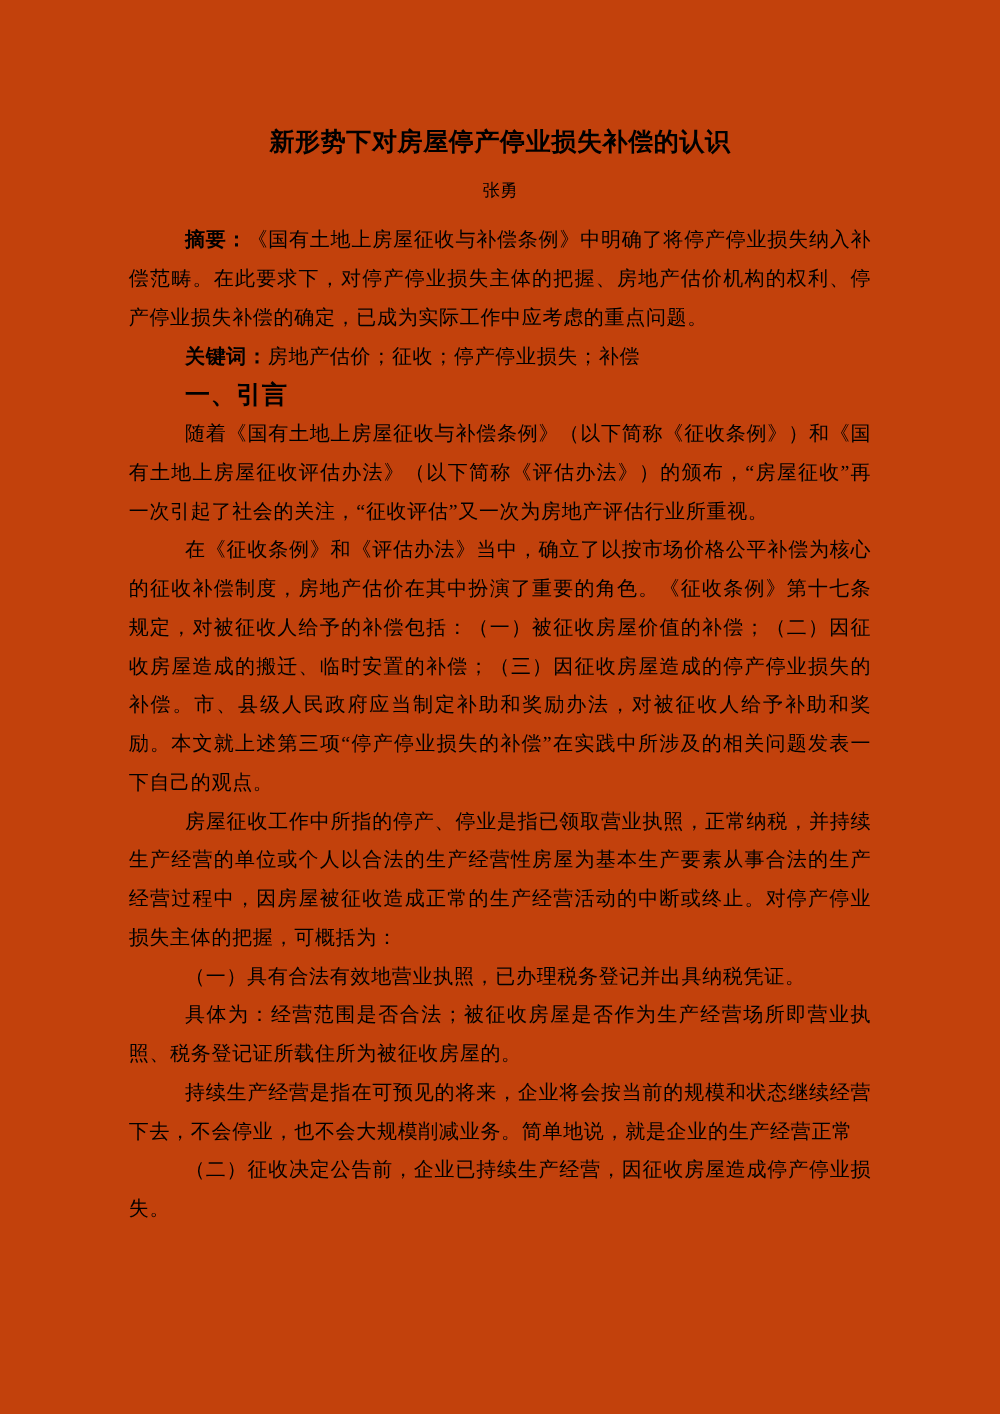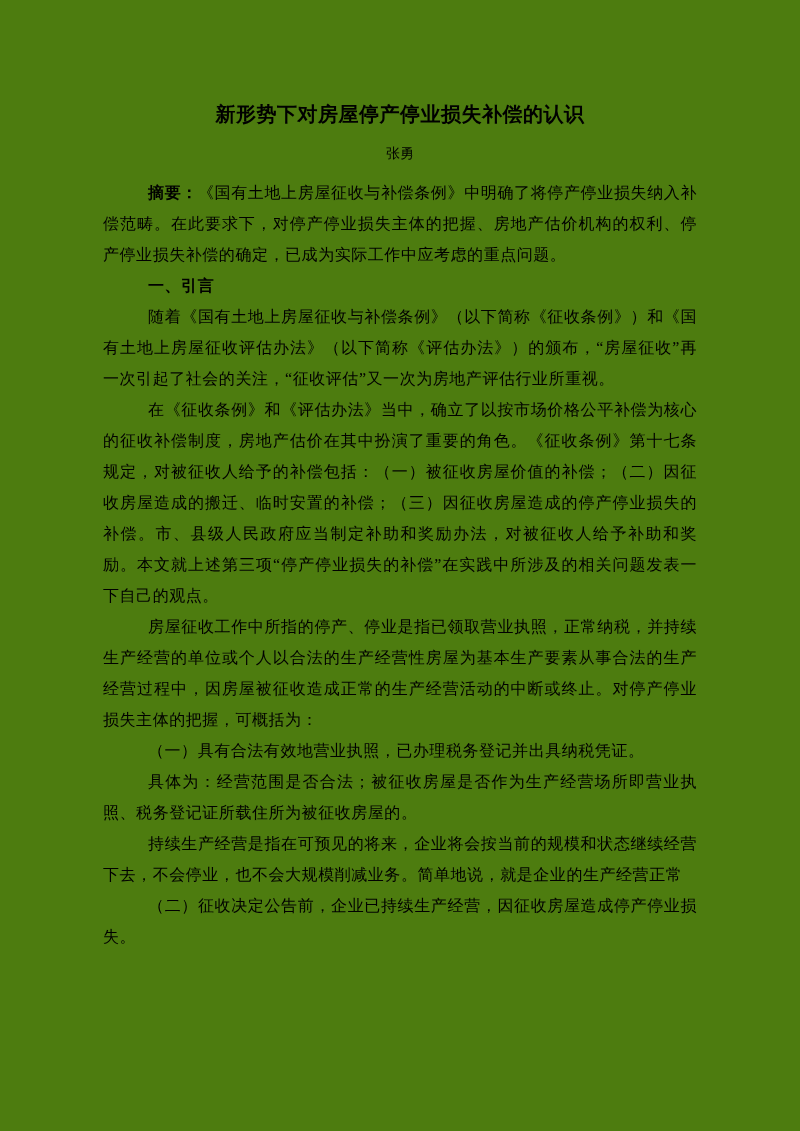--- a/index.html
+++ b/index.html
@@ -12,21 +12,21 @@
     height: 1131px;
     overflow: hidden;
     font-family: "Liberation Serif", "DejaVu Serif", serif;
     color: #000000;
   }
   .page {
     box-sizing: border-box;
     width: 800px;
     height: 1131px;
     padding: 101px 103px 0 103px;
-    background: #4d7c0f;
+    background: #c2410c;
   }
   .title {
     margin: 0;
     font-size: 20px;
     line-height: 26px;
     font-weight: bold;
     text-align: center;
     font-family: "Liberation Sans", "DejaVu Sans", sans-serif;
     letter-spacing: 0.5px;
   }
@@ -43,21 +43,21 @@
   .para {
     margin: 0;
     font-size: 16px;
     line-height: 31px;
     text-indent: 45px;
     text-align: justify;
     letter-spacing: 0.55px;
   }
   .heading {
     margin: 0;
-    font-size: 16px;
+    font-size: 20px;
     line-height: 31px;
     text-indent: 45px;
     font-weight: bold;
     font-family: "Liberation Sans", "DejaVu Sans", sans-serif;
     letter-spacing: 0.55px;
   }
   .label {
     font-weight: bold;
     font-family: "Liberation Sans", "DejaVu Sans", sans-serif;
   }
@@ -68,20 +68,21 @@
 <div class="page">
 
   <h1 class="title">新形势下对房屋停产停业损失补偿的认识</h1>
 
   <div class="author">张勇</div>
 
   <div class="content">
 
     <p class="para"><span class="label">摘要：</span><span>《国有土地上房屋征收与补偿条例》中明确了将停产停业损失纳入补偿范畴。在此要求下，对停产停业损失主体的把握、房地产估价机构的权利、停产停业损失补偿的确定，已成为实际工作中应考虑的重点问题。</span></p>
 
+    <p class="para"><span class="label">关键词：</span><span>房地产估价；征收；停产停业损失；补偿</span></p>
 
     <h2 class="heading">一、引言</h2>
 
     <p class="para">随着《国有土地上房屋征收与补偿条例》（以下简称《征收条例》）和《国有土地上房屋征收评估办法》（以下简称《评估办法》）的颁布，“房屋征收”再一次引起了社会的关注，“征收评估”又一次为房地产评估行业所重视。</p>
 
     <p class="para">在《征收条例》和《评估办法》当中，确立了以按市场价格公平补偿为核心的征收补偿制度，房地产估价在其中扮演了重要的角色。《征收条例》第十七条规定，对被征收人给予的补偿包括：（一）被征收房屋价值的补偿；（二）因征收房屋造成的搬迁、临时安置的补偿；（三）因征收房屋造成的停产停业损失的补偿。市、县级人民政府应当制定补助和奖励办法，对被征收人给予补助和奖励。本文就上述第三项“停产停业损失的补偿”在实践中所涉及的相关问题发表一下自己的观点。</p>
 
 
     <p class="para">房屋征收工作中所指的停产、停业是指已领取营业执照，正常纳税，并持续生产经营的单位或个人以合法的生产经营性房屋为基本生产要素从事合法的生产经营过程中，因房屋被征收造成正常的生产经营活动的中断或终止。对停产停业损失主体的把握，可概括为：</p>
 

